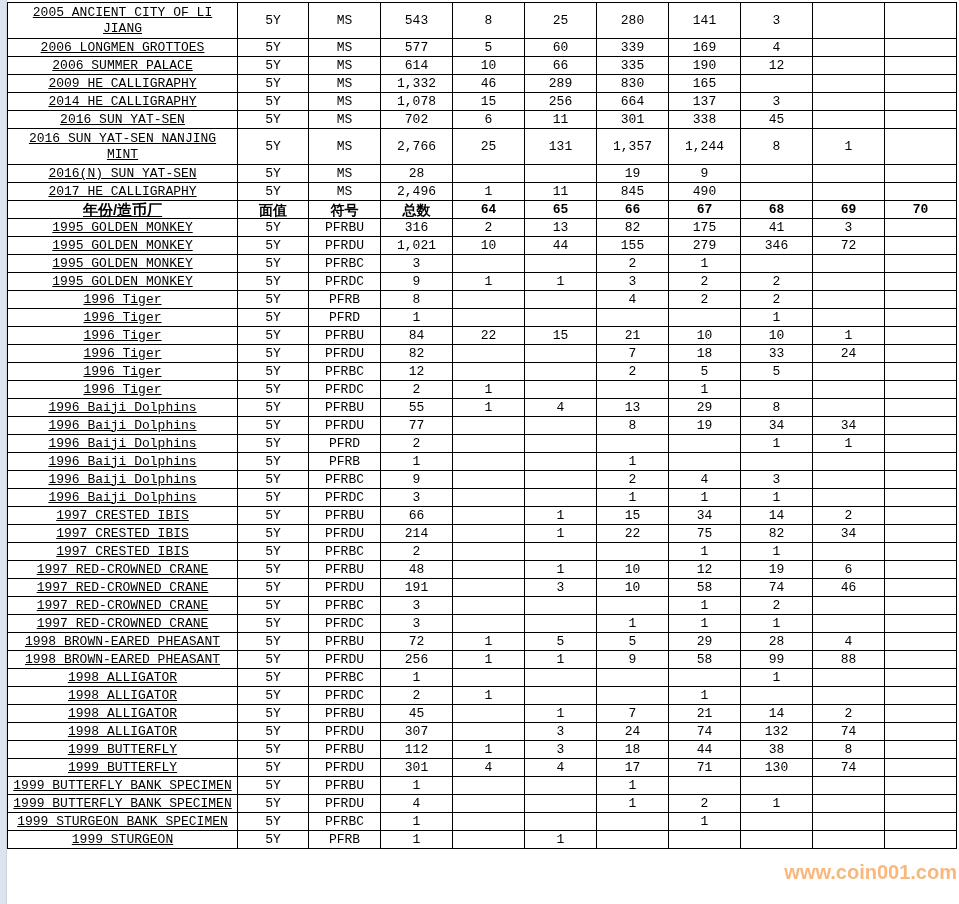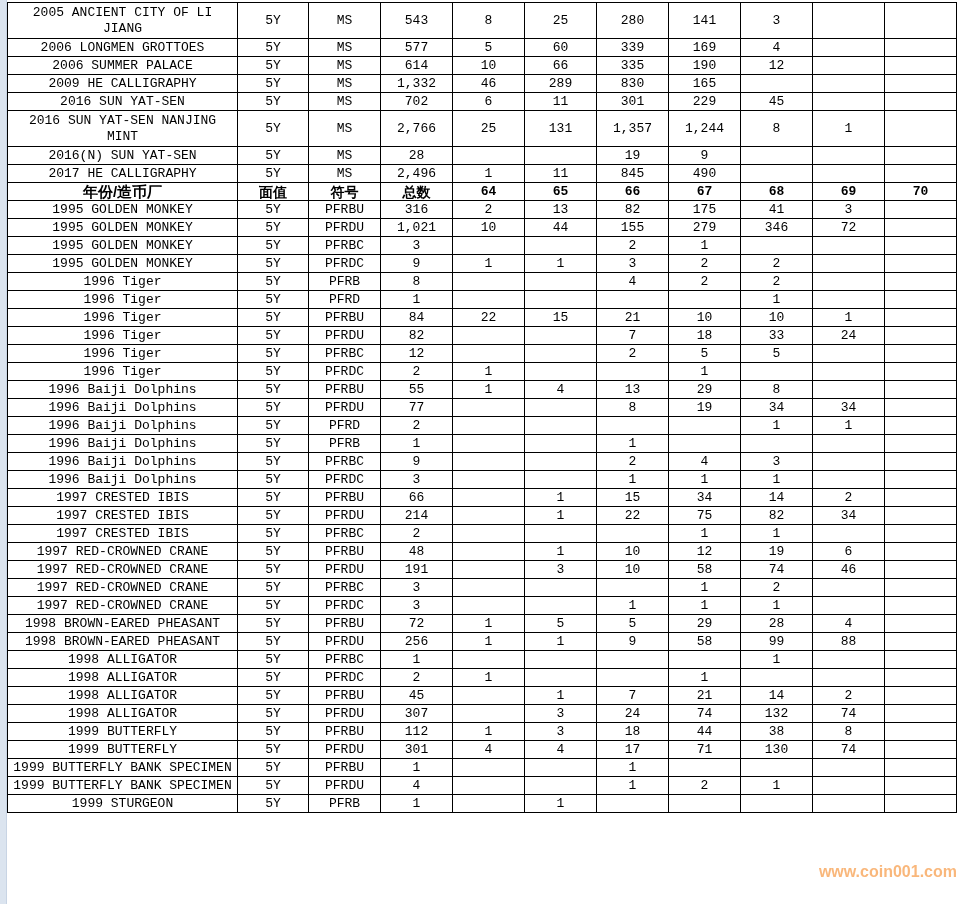--- a/index.html
+++ b/index.html
@@ -21,30 +21,30 @@
   table.pop td{
     border:1px solid #000;
     text-align:center;vertical-align:middle;
     padding:0;overflow:hidden;
     line-height:16px;
     height:17px;
   }
   tr.row{height:18px;}
   tr.row-tall{height:36px;}
   tr.row-tall td.name-cell{white-space:pre-line;}
-  td.name-cell{letter-spacing:0px;}
+  td.name-cell{letter-spacing:0px;text-decoration:underline;}
   tr.header-row td{font-weight:bold;height:17px;}
   tr.header-row td.name-cell{font-size:15px;font-family:"Liberation Sans","DejaVu Sans",sans-serif;}
   tr.header-row td.denom-cell,tr.header-row td.symbol-cell,tr.header-row td.total-cell{
     font-size:14px;font-family:"Liberation Sans","DejaVu Sans",sans-serif;
   }
   .watermark{
     position:absolute;left:752px;top:857px;width:205px;height:30px;
     font-family:"Liberation Sans","DejaVu Sans",sans-serif;
-    font-weight:bold;font-size:16px;line-height:30px;
+    font-weight:bold;font-size:20px;line-height:30px;
     color:rgba(248,170,100,0.85);
     text-align:right;letter-spacing:0px;
     pointer-events:none;z-index:5;
   }
 </style>
 </head>
 <body>
 
 <div class="sheet">
   <div class="left-gutter"></div>
@@ -112,28 +112,41 @@
           <td class="total-cell">1,332</td>
           <td class="grade-cell">46</td>
           <td class="grade-cell">289</td>
           <td class="grade-cell">830</td>
           <td class="grade-cell">165</td>
           <td class="grade-cell"></td>
           <td class="grade-cell"></td>
           <td class="grade-cell"></td>
         </tr>
         <tr class="row">
+          <td class="name-cell">2014 HE CALLIGRAPHY</td>
+          <td class="denom-cell">5Y</td>
+          <td class="symbol-cell">MS</td>
+          <td class="total-cell">1,078</td>
+          <td class="grade-cell">15</td>
+          <td class="grade-cell">256</td>
+          <td class="grade-cell">664</td>
+          <td class="grade-cell">137</td>
+          <td class="grade-cell">3</td>
+          <td class="grade-cell"></td>
+          <td class="grade-cell"></td>
+        </tr>
+        <tr class="row">
           <td class="name-cell">2016 SUN YAT-SEN</td>
           <td class="denom-cell">5Y</td>
           <td class="symbol-cell">MS</td>
           <td class="total-cell">702</td>
           <td class="grade-cell">6</td>
           <td class="grade-cell">11</td>
           <td class="grade-cell">301</td>
-          <td class="grade-cell">229</td>
+          <td class="grade-cell">338</td>
           <td class="grade-cell">45</td>
           <td class="grade-cell"></td>
           <td class="grade-cell"></td>
         </tr>
         <tr class="row row-tall">
           <td class="name-cell">2016 SUN YAT-SEN NANJING
 MINT</td>
           <td class="denom-cell">5Y</td>
           <td class="symbol-cell">MS</td>
           <td class="total-cell">2,766</td>
@@ -613,20 +626,33 @@
           <td class="total-cell">4</td>
           <td class="grade-cell"></td>
           <td class="grade-cell"></td>
           <td class="grade-cell">1</td>
           <td class="grade-cell">2</td>
           <td class="grade-cell">1</td>
           <td class="grade-cell"></td>
           <td class="grade-cell"></td>
         </tr>
         <tr class="row">
+          <td class="name-cell">1999 STURGEON BANK SPECIMEN</td>
+          <td class="denom-cell">5Y</td>
+          <td class="symbol-cell">PFRBC</td>
+          <td class="total-cell">1</td>
+          <td class="grade-cell"></td>
+          <td class="grade-cell"></td>
+          <td class="grade-cell"></td>
+          <td class="grade-cell">1</td>
+          <td class="grade-cell"></td>
+          <td class="grade-cell"></td>
+          <td class="grade-cell"></td>
+        </tr>
+        <tr class="row">
           <td class="name-cell">1999 STURGEON</td>
           <td class="denom-cell">5Y</td>
           <td class="symbol-cell">PFRB</td>
           <td class="total-cell">1</td>
           <td class="grade-cell"></td>
           <td class="grade-cell">1</td>
           <td class="grade-cell"></td>
           <td class="grade-cell"></td>
           <td class="grade-cell"></td>
           <td class="grade-cell"></td>

